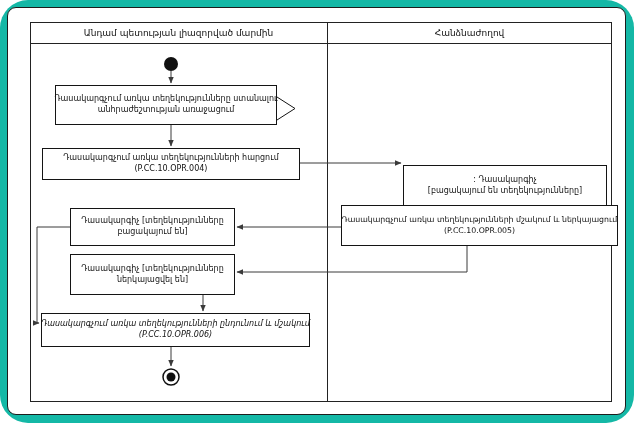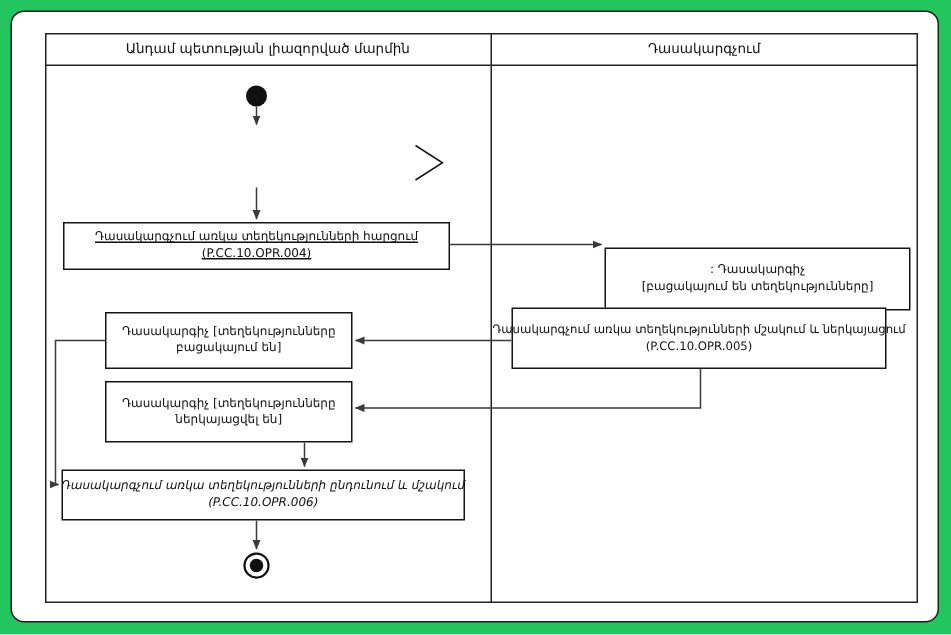--- a/index.html
+++ b/index.html
@@ -1,56 +1,56 @@
 <!DOCTYPE html>
 <html><head>
 <meta charset="utf-8">
 <style>
   * { margin:0; padding:0; box-sizing:border-box; }
   html,body { background:#ffffff; }
   body { font-family:"DejaVu Sans", sans-serif; }
-  .canvas { position:relative; width:634px; height:423px; background:#22c55e; overflow:hidden; }
+  .canvas { position:relative; width:634px; height:423px; background:#14b8a6; overflow:hidden;border-radius:28px; }
   .outer-frame { position:absolute; left:7px; top:7px; width:619px; height:408px;
                  border:1.5px solid #1c1c1c; border-radius:9px; background:#ffffff; }
   .lane-table { position:absolute; left:30px; top:22px; width:582px; height:380px;
                 border:1px solid #222222; background:#ffffff; z-index:1; }
   .lane-sep { position:absolute; left:327px; top:22px; width:1px; height:380px; background:#222222; z-index:2; }
   .lane-header { position:absolute; top:22px; height:22px; display:flex; align-items:center;
                  justify-content:center; font-size:9px; color:#111111; z-index:2;
                  border-bottom:1px solid #222222; }
   .lane-header.lh-left  { left:30px;  width:297px; }
   .lane-header.lh-right { left:327px; width:285px; }
   svg.wires { position:absolute; left:0; top:0; width:634px; height:423px; z-index:3; }
   .node { position:absolute; border:1px solid #141414; background:#ffffff; z-index:4;
           display:flex; flex-direction:column; align-items:center; justify-content:center;
           text-align:center; font-size:8px; line-height:1.35; color:#101010; padding:1px 3px; }
   .node span { white-space:nowrap; }
   .n-box1 { left:55px;  top:85px;  width:222px; height:40px; }
-  .n-box2 { left:42px;  top:148px; width:258px; height:32px;text-decoration:underline; }
+  .n-box2 { left:42px;  top:148px; width:258px; height:32px; }
   .n-r1   { left:403px; top:143px; width:204px; height:42px;margin-top:22px; }
-  .n-r2   { left:341px; top:205px; width:250px; height:41px; font-size:7.8px; }
+  .n-r2   { left:341px; top:205px; width:277px; height:41px; font-size:7.8px; }
   .n-box3 { left:70px;  top:208px; width:165px; height:38px; }
   .n-box4 { left:70px;  top:254px; width:165px; height:41px; }
   .n-box5 { left:41px;  top:313px; width:269px; height:34px;font-style:italic; }
 </style>
 </head>
 <body>
 
 <div class="canvas">
 
   <div class="outer-frame"></div>
 
   <div class="lane-table"></div>
   <div class="lane-sep"></div>
 
   <div class="lane-header lh-left">
     <span>Անդամ պետության լիազորված մարմին</span>
   </div>
   <div class="lane-header lh-right">
-    <span>Դասակարգչում</span>
+    <span>Հանձնաժողով</span>
   </div>
 
   <svg class="wires" viewBox="0 0 634 423">
     <defs>
       <marker id="arr" markerWidth="7" markerHeight="6" refX="6" refY="3" orient="auto" markerUnits="userSpaceOnUse">
         <path d="M0,0.3 L6.5,3 L0,5.7 z" fill="#3a3a3a"></path>
       </marker>
     </defs>
 
     <circle cx="171" cy="64" r="7" fill="#101010"></circle>
@@ -70,20 +70,24 @@
 
     <path d="M70,227 L37,227 L37,323 L39,323" stroke="#3a3a3a" stroke-width="1" fill="none" marker-end="url(#arr)"></path>
 
     <path d="M203,295 L203,311" stroke="#3a3a3a" stroke-width="1" fill="none" marker-end="url(#arr)"></path>
 
     <path d="M171,347 L171,366" stroke="#3a3a3a" stroke-width="1" fill="none" marker-end="url(#arr)"></path>
     <circle cx="171" cy="377" r="8" fill="#ffffff" stroke="#101010" stroke-width="1.5"></circle>
     <circle cx="171" cy="377" r="4.5" fill="#101010"></circle>
   </svg>
 
+  <div class="node n-box1">
+    <span>Դասակարգչում առկա տեղեկությունները ստանալու</span>
+    <span>անհրաժեշտության առաջացում</span>
+  </div>
 
   <div class="node n-box2">
     <span>Դասակարգչում առկա տեղեկությունների հարցում</span>
     <span>(P.CC.10.OPR.004)</span>
   </div>
 
   <div class="node n-r1">
     <span>: Դասակարգիչ</span>
     <span>[բացակայում են տեղեկությունները]</span>
   </div>

